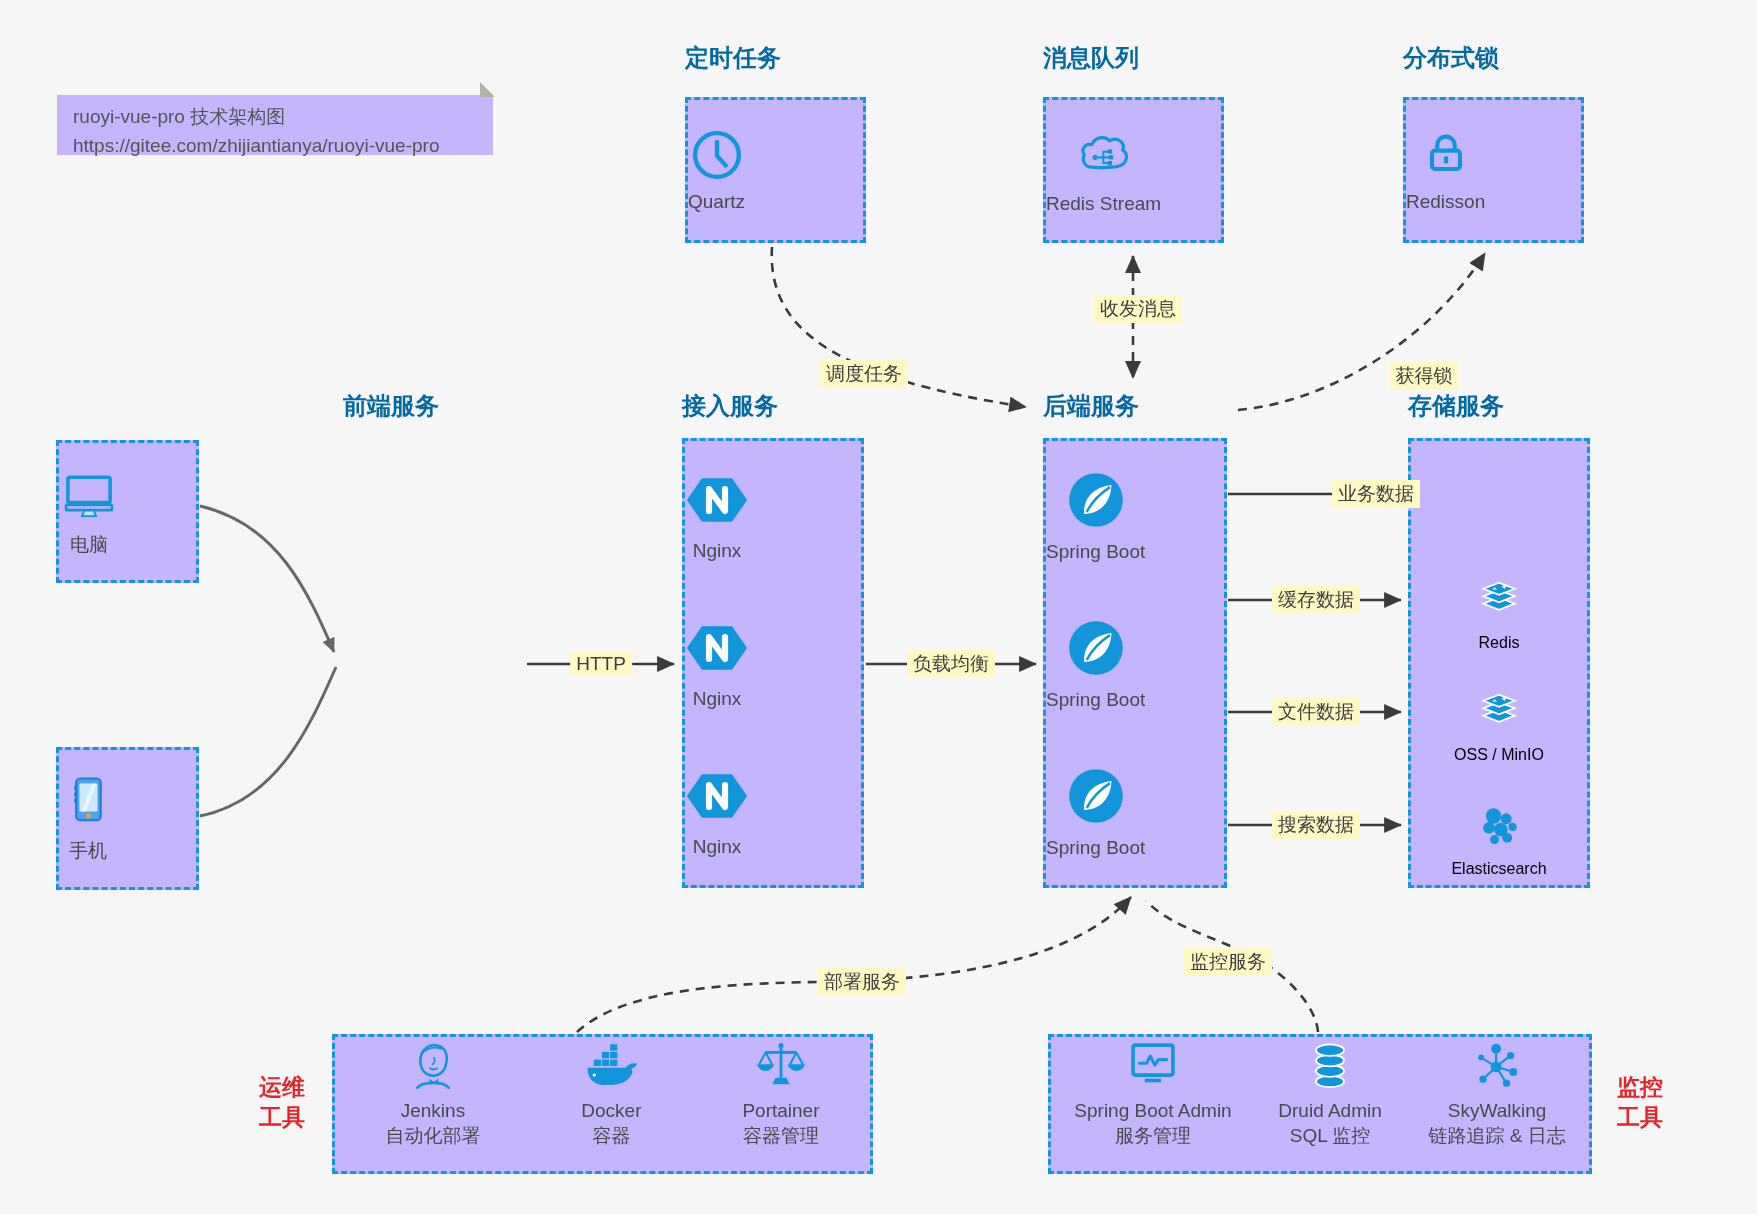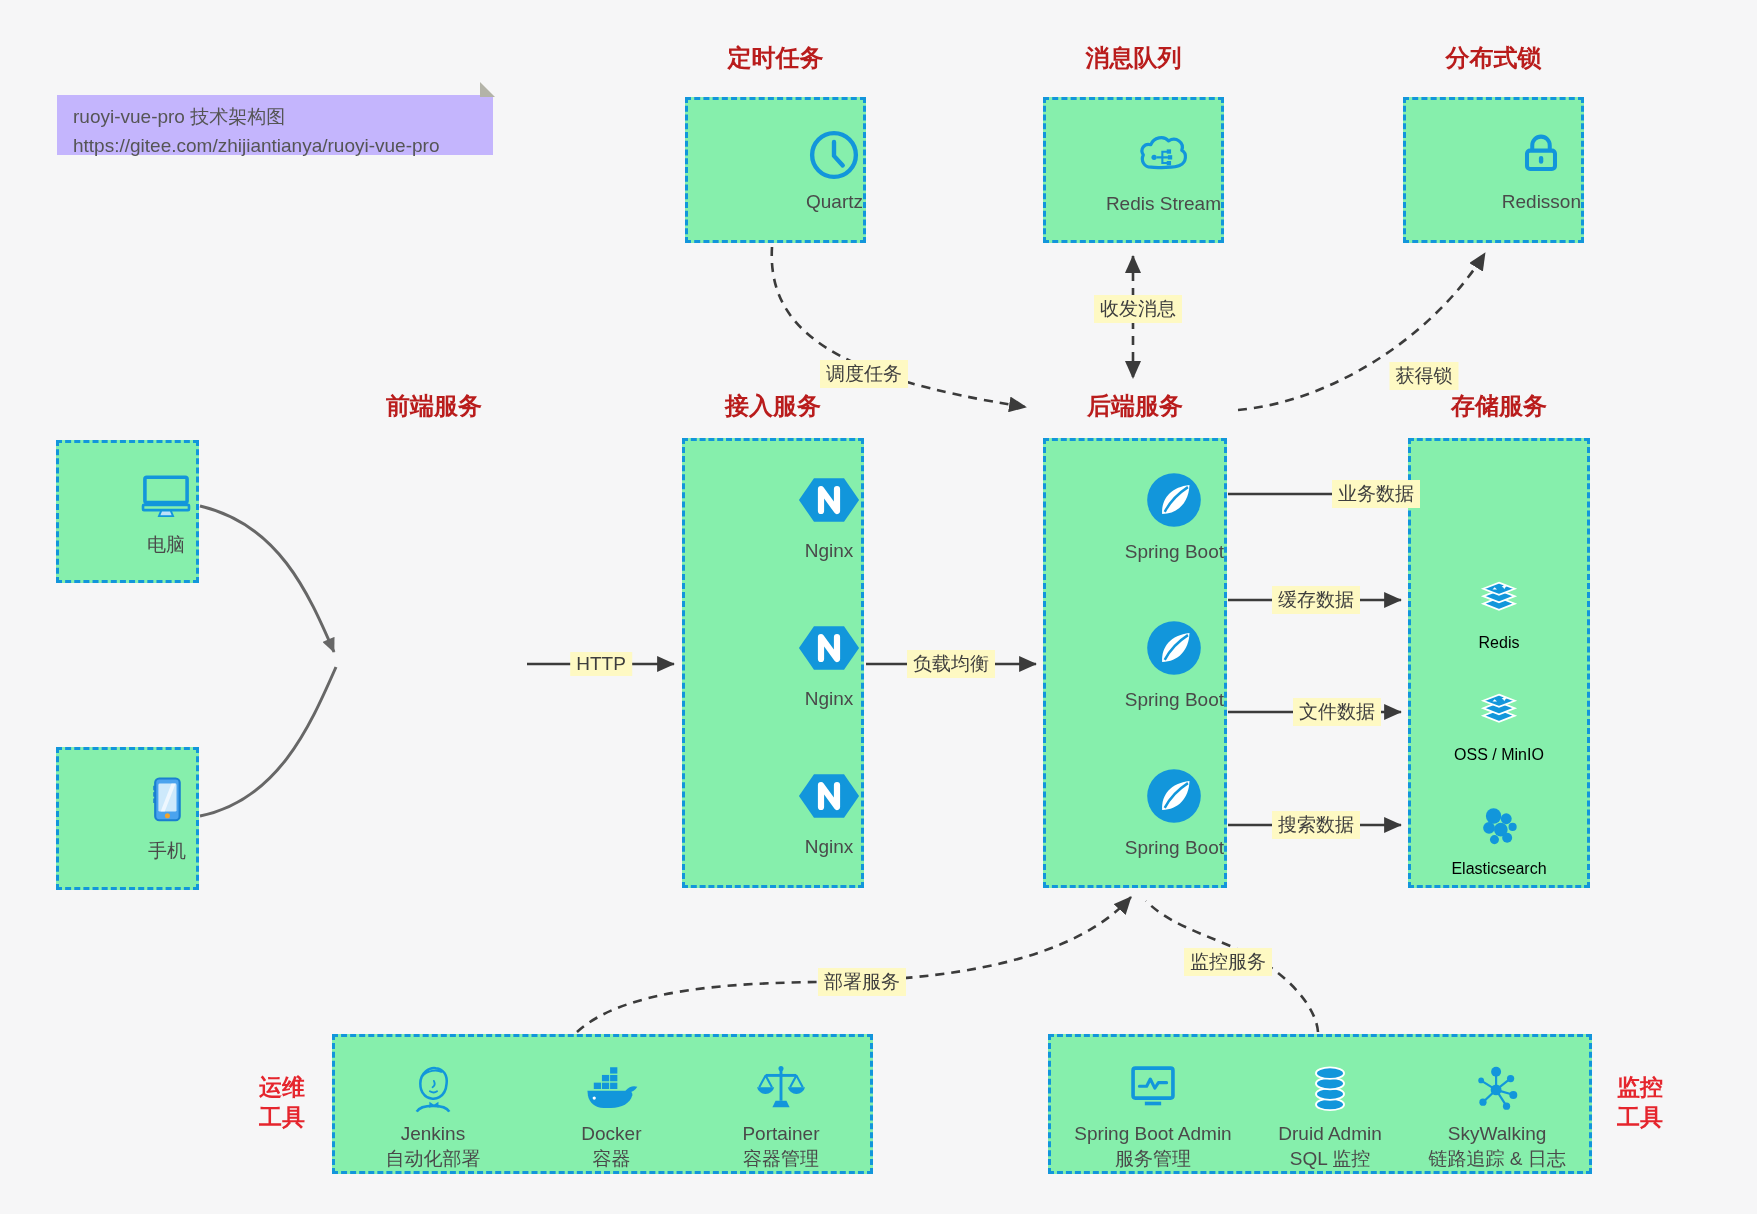--- a/index.html
+++ b/index.html
@@ -2,27 +2,27 @@
 <html><head>
 <meta charset="utf-8">
 <style>
   html,body{margin:0;padding:0;background:#e9e9ea;}
   .canvas{
     position:relative;width:1757px;height:1214px;background:#f6f6f7;
     font-family:"Liberation Sans","DejaVu Sans",sans-serif;overflow:hidden;
   }
   .overlay{position:absolute;left:0;top:0;pointer-events:none;}
   .box{
-    position:absolute;border:3px dashed #1296db;background:#86efac;
+    position:absolute;border:3px dashed #1296db;background:#c4b5fd;
     box-sizing:border-box;display:flex;flex-direction:column;
-    justify-content:space-around;align-items:flex-end;
+    justify-content:space-around;align-items:flex-start;
   }
   .cluster-title{
-    position:absolute;color:#b91c1c;font-weight:bold;font-size:24px;
-    text-align:center;line-height:28px;white-space:nowrap;
+    position:absolute;color:#0369a1;font-weight:bold;font-size:24px;
+    line-height:28px;white-space:nowrap;
   }
   .side-title{
     position:absolute;color:#e5252d;font-weight:bold;font-size:23px;
     text-align:center;line-height:30px;
   }
   .row-box{flex-direction:row;}
   .item{display:flex;flex-direction:column;align-items:center;gap:7px;}
   .item .label{font-size:19px;color:#4a4a4a;white-space:nowrap;line-height:24px;}
   .item .sublabel{font-size:19px;color:#4a4a4a;white-space:nowrap;line-height:24px;margin-top:-3px;}
   .icon{color:#1296db;display:block;}
@@ -378,21 +378,21 @@
         </svg>
       <div class="label">SkyWalking</div>
       <div class="sublabel">链路追踪 &amp; 日志</div>
     </div>
   </div>
 
   <div class="chip" style="left:601px;top:664px;">HTTP</div>
   <div class="chip" style="left:951px;top:664px;">负载均衡</div>
   <div class="chip" style="left:1376px;top:494px;">业务数据</div>
   <div class="chip" style="left:1316px;top:600px;">缓存数据</div>
-  <div class="chip" style="left:1316px;top:712px;margin-left:21px;">文件数据</div>
+  <div class="chip" style="left:1316px;top:712px;">文件数据</div>
   <div class="chip" style="left:1316px;top:825px;">搜索数据</div>
   <div class="chip" style="left:864px;top:374px;">调度任务</div>
   <div class="chip" style="left:1138px;top:309px;">收发消息</div>
   <div class="chip" style="left:1424px;top:376px;">获得锁</div>
   <div class="chip" style="left:862px;top:982px;">部署服务</div>
   <div class="chip" style="left:1228px;top:962px;">监控服务</div>
 
 </div>
 
 </body></html>

